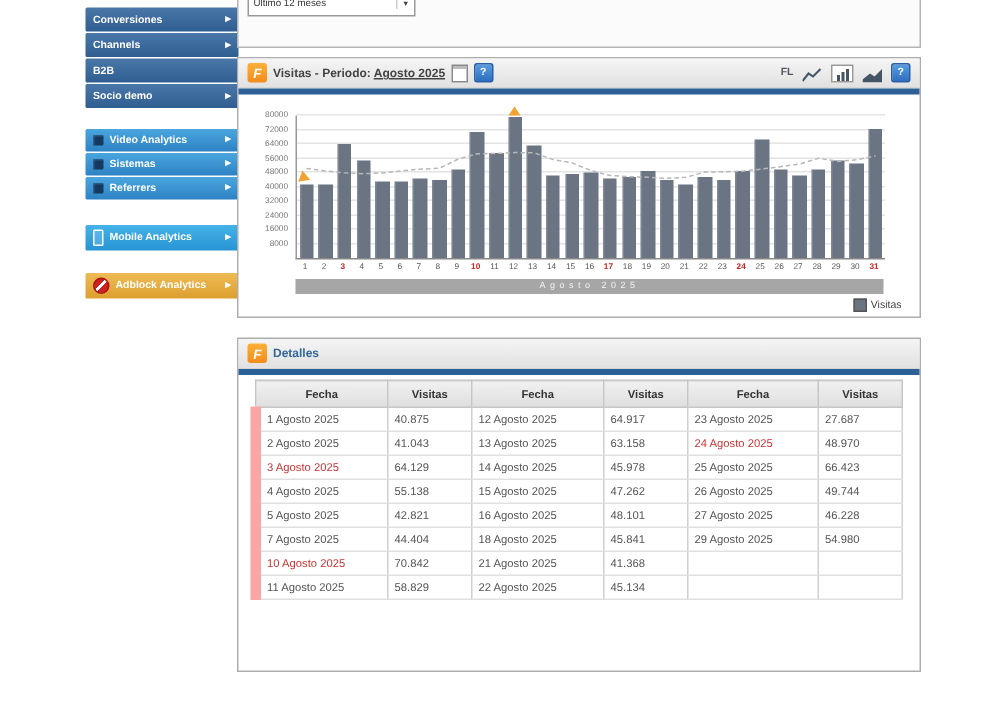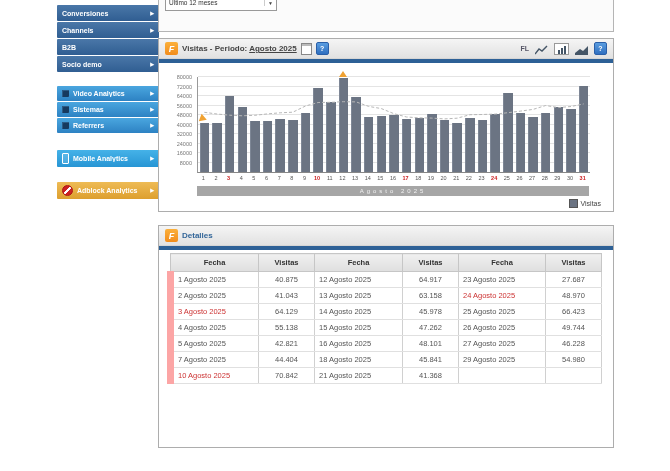--- a/index.html
+++ b/index.html
@@ -78,21 +78,21 @@
   .start-arrow{position:absolute;width:0;height:0;border-top:4px solid transparent;
     border-bottom:4px solid transparent;border-left:7px solid #f0a232;transform:rotate(140deg)}
   
   .dtable{position:absolute;top:27px;left:8px;width:431px;border-collapse:collapse;
     table-layout:fixed;font-size:7.5px;color:#555}
   .dtable th{background:linear-gradient(#f0f0f0,#dfdfdf);font-weight:bold;color:#333;
     height:15px;border:1px solid #c6c6c6;text-align:center}
   .dtable td{height:15px;border-right:1px solid #d0d0d0;border-bottom:1px solid #e0e0e0;
     padding:0 4px;overflow:hidden;white-space:nowrap}
   .dtable td:first-child{border-left:7px solid #fca5a5}
-  .dtable td.val{text-align:center}
+  .dtable td.val{text-align:left}
   .dtable td.date.red{color:#cc3333}
 </style>
 </head>
 <body>
 
 <nav class="sidebar">
     <div class="sb-group sb-dark sb-pos-0">
       <div class="sb-item">
         <span class="sb-label">Conversiones</span>
         <span class="sb-arrow">▶</span>
@@ -358,17 +358,25 @@
             <td class="val">54.980</td>
           </tr>
           <tr>
             <td class="date red">10 Agosto 2025</td>
             <td class="val">70.842</td>
             <td class="date">21 Agosto 2025</td>
             <td class="val">41.368</td>
             <td class="date"></td>
             <td class="val"></td>
           </tr>
+          <tr>
+            <td class="date">11 Agosto 2025</td>
+            <td class="val">58.829</td>
+            <td class="date">22 Agosto 2025</td>
+            <td class="val">45.134</td>
+            <td class="date"></td>
+            <td class="val"></td>
+          </tr>
         </tbody>
     </table>
   </section>
 
 </div>
 
 </body></html>

